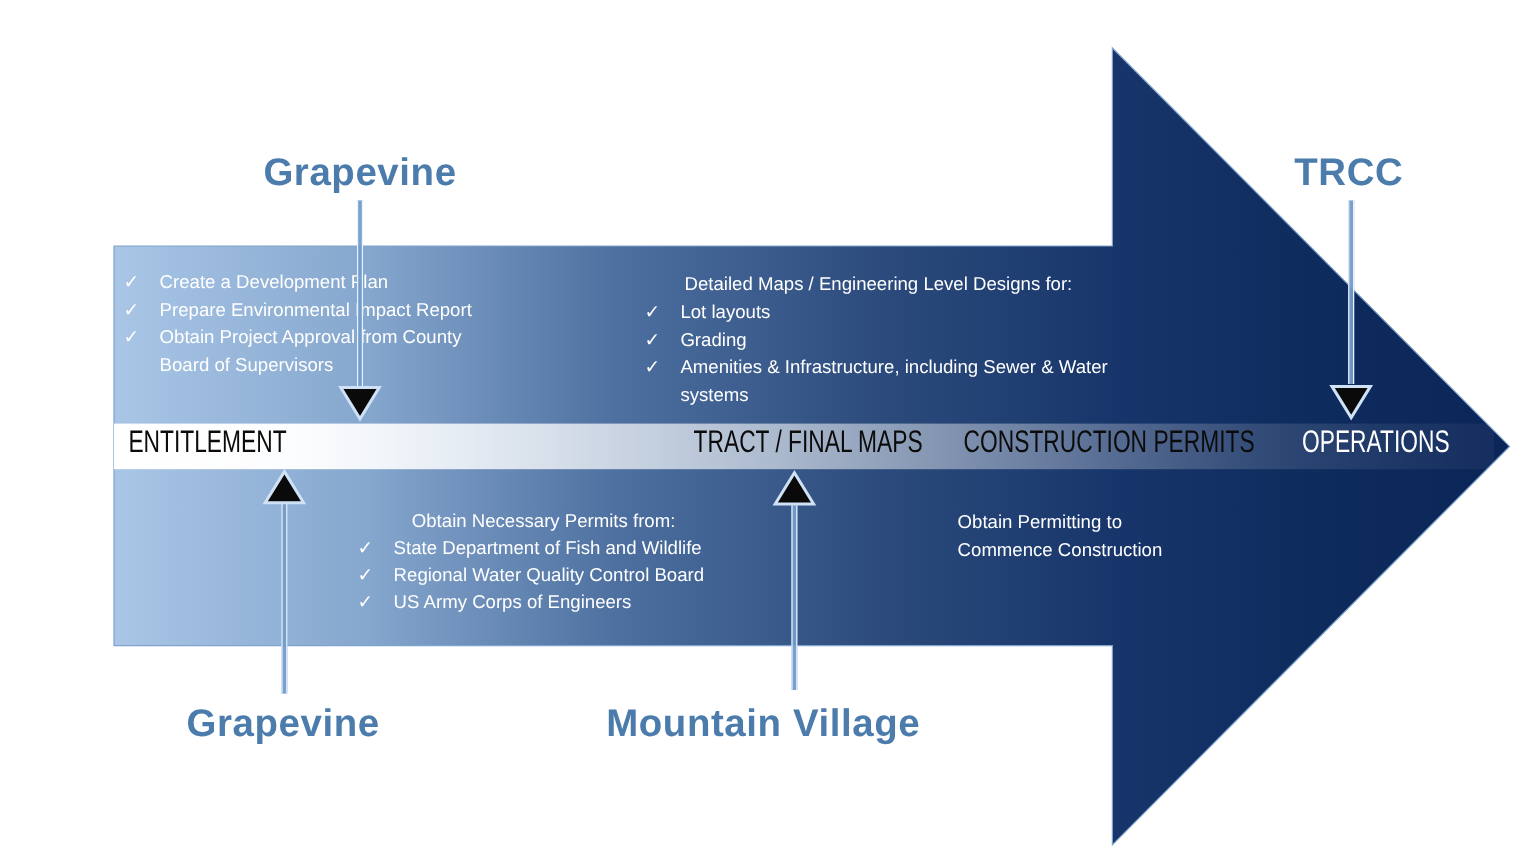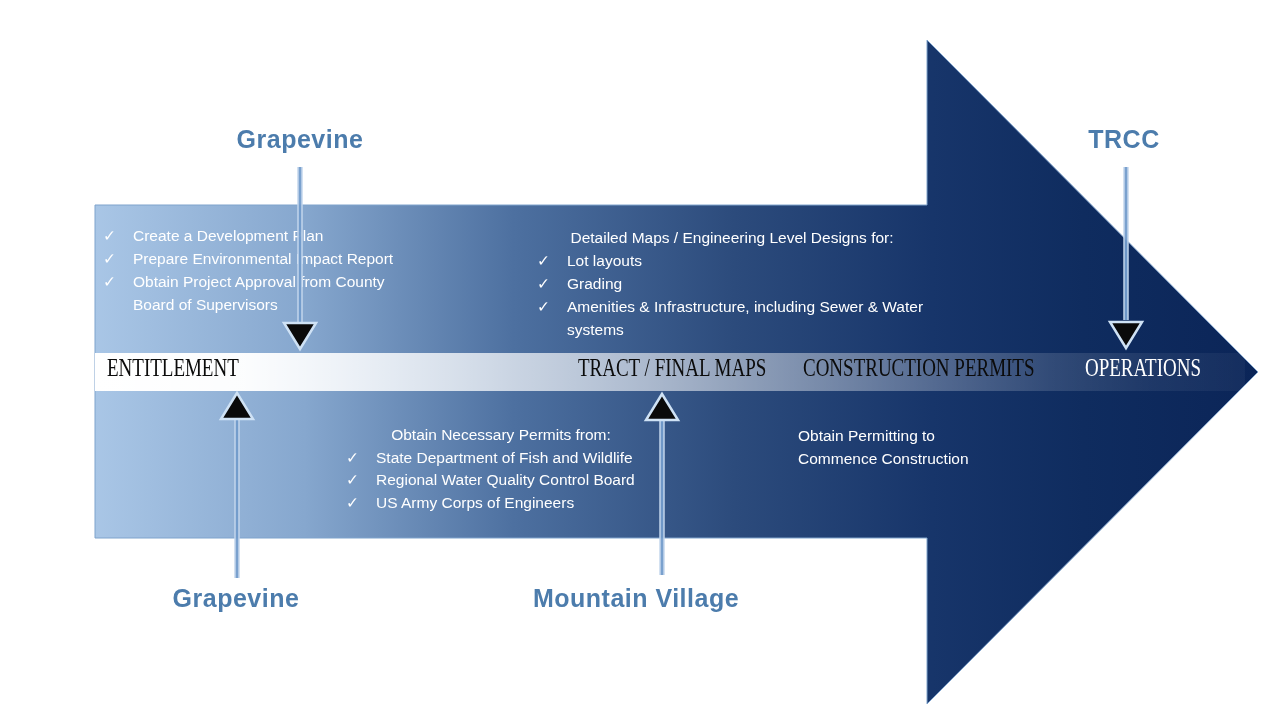--- a/index.html
+++ b/index.html
@@ -5,40 +5,40 @@
   html,body{margin:0;padding:0;background:#ffffff;}
   .canvas{
     position:relative;width:1280px;height:720px;background:#ffffff;overflow:hidden;
     font-family:"Liberation Sans", sans-serif;
   }
   .arrow-svg{position:absolute;left:0;top:0;}
 
   
   .band-label{
     position:absolute;top:353px;height:30px;display:flex;align-items:center;
-    color:#0b0b0b;white-space:nowrap;font-family:Liberation Serif, serif;
+    color:#0b0b0b;white-space:nowrap;
   }
   .band-label .cond{
     display:inline-block;font-size:26px;transform:scaleX(0.73);transform-origin:0 50%;
   }
   .band-label.light{color:#ffffff;}
 
   
   .note{position:absolute;color:#ffffff;font-size:15.5px;line-height:23px;}
   .note .head{white-space:nowrap;text-align:center;}
   .citem{display:flex;align-items:flex-start;}
   .citem .chk{flex:0 0 30px;width:30px;}
   .citem .txt{flex:1 1 auto;}
   .indented .citem{padding-left:10px;}
-  .note.tight{line-height:22.5px;margin-left:48px;}
+  .note.tight{line-height:22.5px;}
 
   
   .callout{
     position:absolute;transform:translateX(-50%);
-    font-size:25px;font-weight:bold;color:#4c7cac;white-space:nowrap;letter-spacing:0.5px;
+    font-size:32px;font-weight:bold;color:#4c7cac;white-space:nowrap;letter-spacing:0.5px;
   }
 
   
   .cline{
     position:absolute;width:3px;transform:translateX(-50%);
     background:rgba(115,156,203,0.95);
     border-left:1.5px solid #eaf2fb;border-right:1.5px solid #eaf2fb;
   }
 
   

